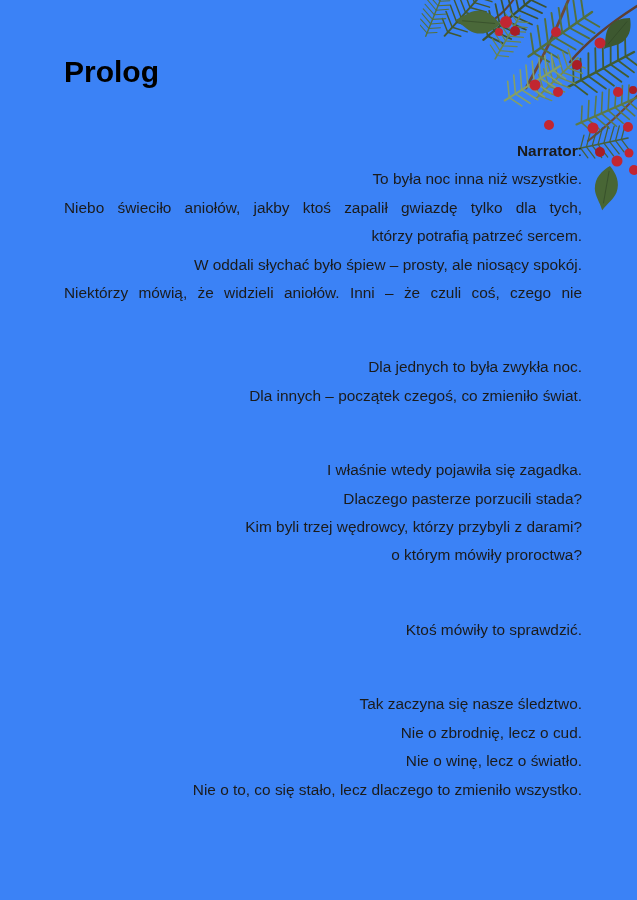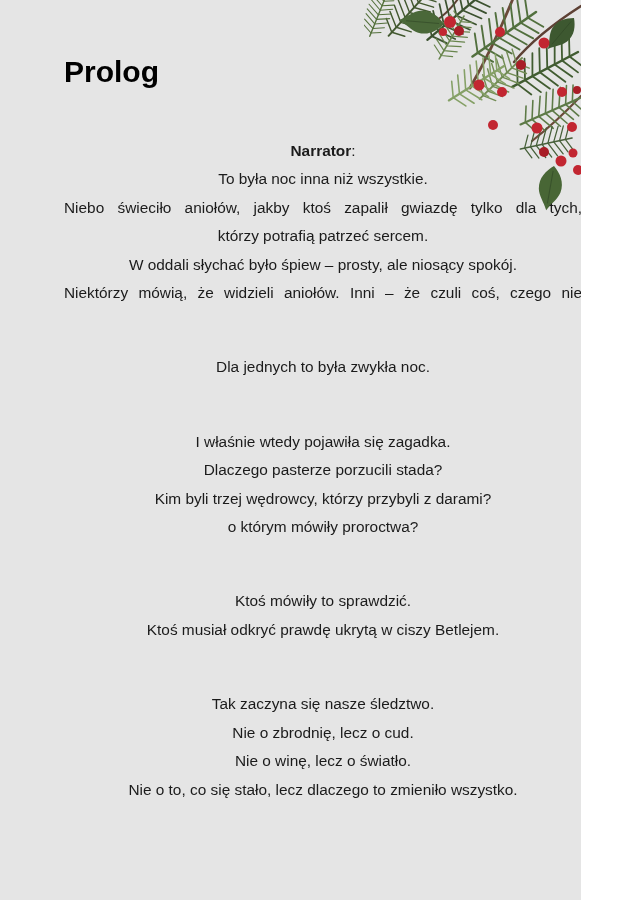--- a/index.html
+++ b/index.html
@@ -1,23 +1,23 @@
 <!DOCTYPE html>
 <html><head>
 <meta charset="utf-8">
 <style>
   * { margin: 0; padding: 0; box-sizing: border-box; }
   html, body { background: #ffffff; }
   body { font-family: "Liberation Sans", sans-serif; }
 
   .page {
     position: relative;
-    width: 581px;
+    width: 637px;
     height: 900px;
-    background: #e5e5e5;
+    background: #3b82f6;
     overflow: hidden;
   }
 
   .decoration {
     position: absolute;
     top: 0;
     right: 0;
     width: 217px;
     height: 222px;
     pointer-events: none;
@@ -37,21 +37,21 @@
     font-weight: 700;
     color: #000000;
     margin-bottom: 48px;
     font-family: "Liberation Sans", sans-serif;
   }
 
   .line {
     font-size: 15.4px;
     line-height: 28.4px;
     color: #1b1b1b;
-    text-align: center;
+    text-align: right;
     white-space: normal;
   }
 
   
   .line.stretch {
     text-align: justify;
     text-align-last: justify;
     text-justify: inter-word;
   }
 
@@ -139,32 +139,32 @@
       <p class="line"><span class="narrator-label">Narrator</span><span>:</span></p>
       <p class="line">To była noc inna niż wszystkie.</p>
       <p class="line stretch">Niebo świeciło aniołów, jakby ktoś zapalił gwiazdę tylko dla tych,</p>
       <p class="line">którzy potrafią patrzeć sercem.</p>
       <p class="line">W oddali słychać było śpiew – prosty, ale niosący spokój.</p>
       <p class="line stretch">Niektórzy mówią, że widzieli aniołów. Inni – że czuli coś, czego nie</p>
     </div>
 
     <div class="group">
       <p class="line">Dla jednych to była zwykła noc.</p>
+      <p class="line">Dla innych – początek czegoś, co zmieniło świat.</p>
     </div>
 
     <div class="group">
       <p class="line">I właśnie wtedy pojawiła się zagadka.</p>
       <p class="line">Dlaczego pasterze porzucili stada?</p>
       <p class="line">Kim byli trzej wędrowcy, którzy przybyli z darami?</p>
       <p class="line">o którym mówiły proroctwa?</p>
     </div>
 
     <div class="group">
       <p class="line">Ktoś mówiły to sprawdzić.</p>
-      <p class="line">Ktoś musiał odkryć prawdę ukrytą w ciszy Betlejem.</p>
     </div>
 
     <div class="group">
       <p class="line">Tak zaczyna się nasze śledztwo.</p>
       <p class="line">Nie o zbrodnię, lecz o cud.</p>
       <p class="line">Nie o winę, lecz o światło.</p>
       <p class="line">Nie o to, co się stało, lecz dlaczego to zmieniło wszystko.</p>
     </div>
 
   </div>

